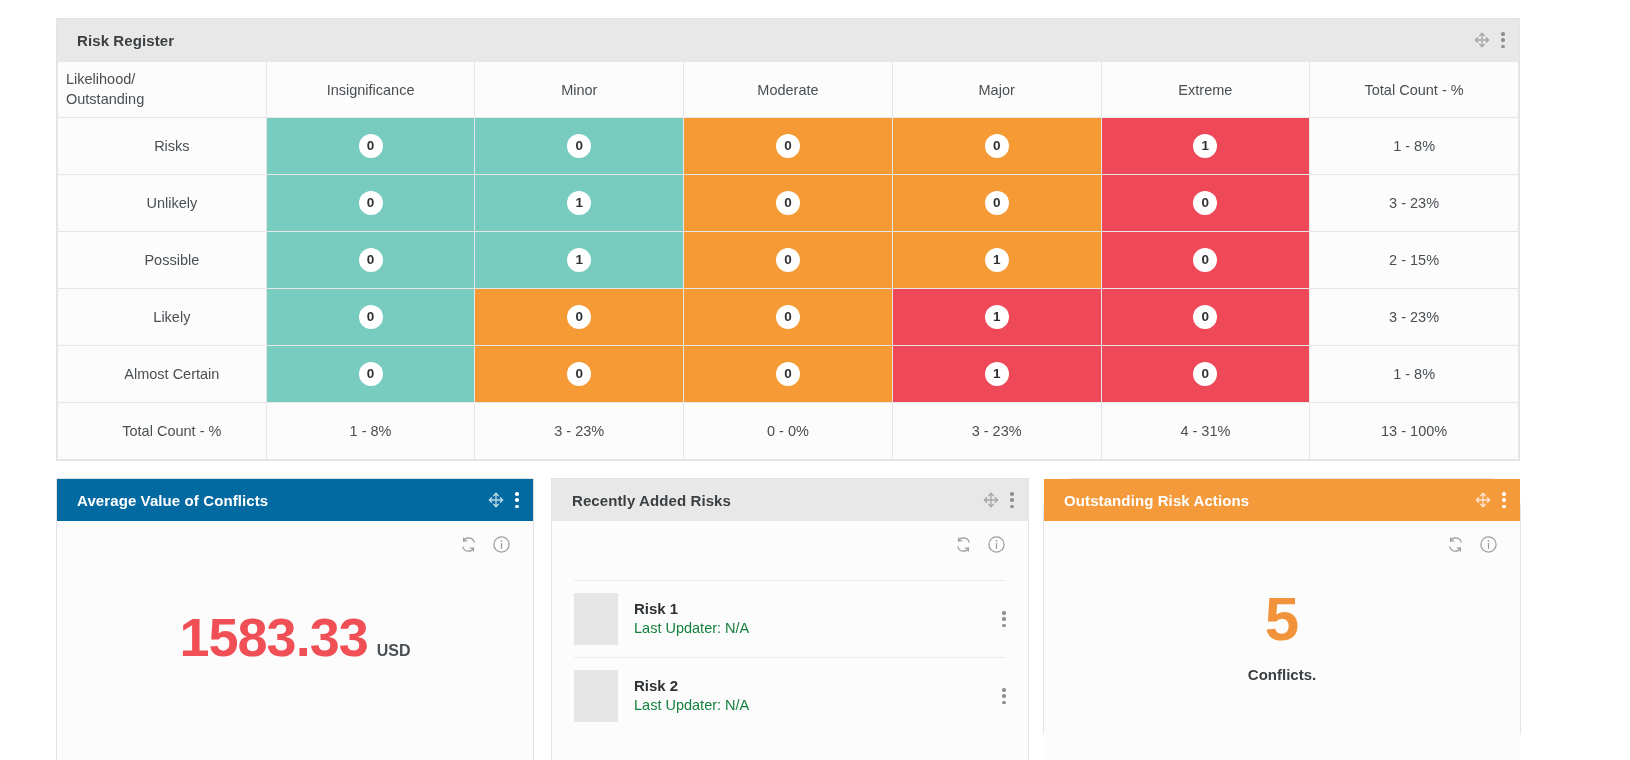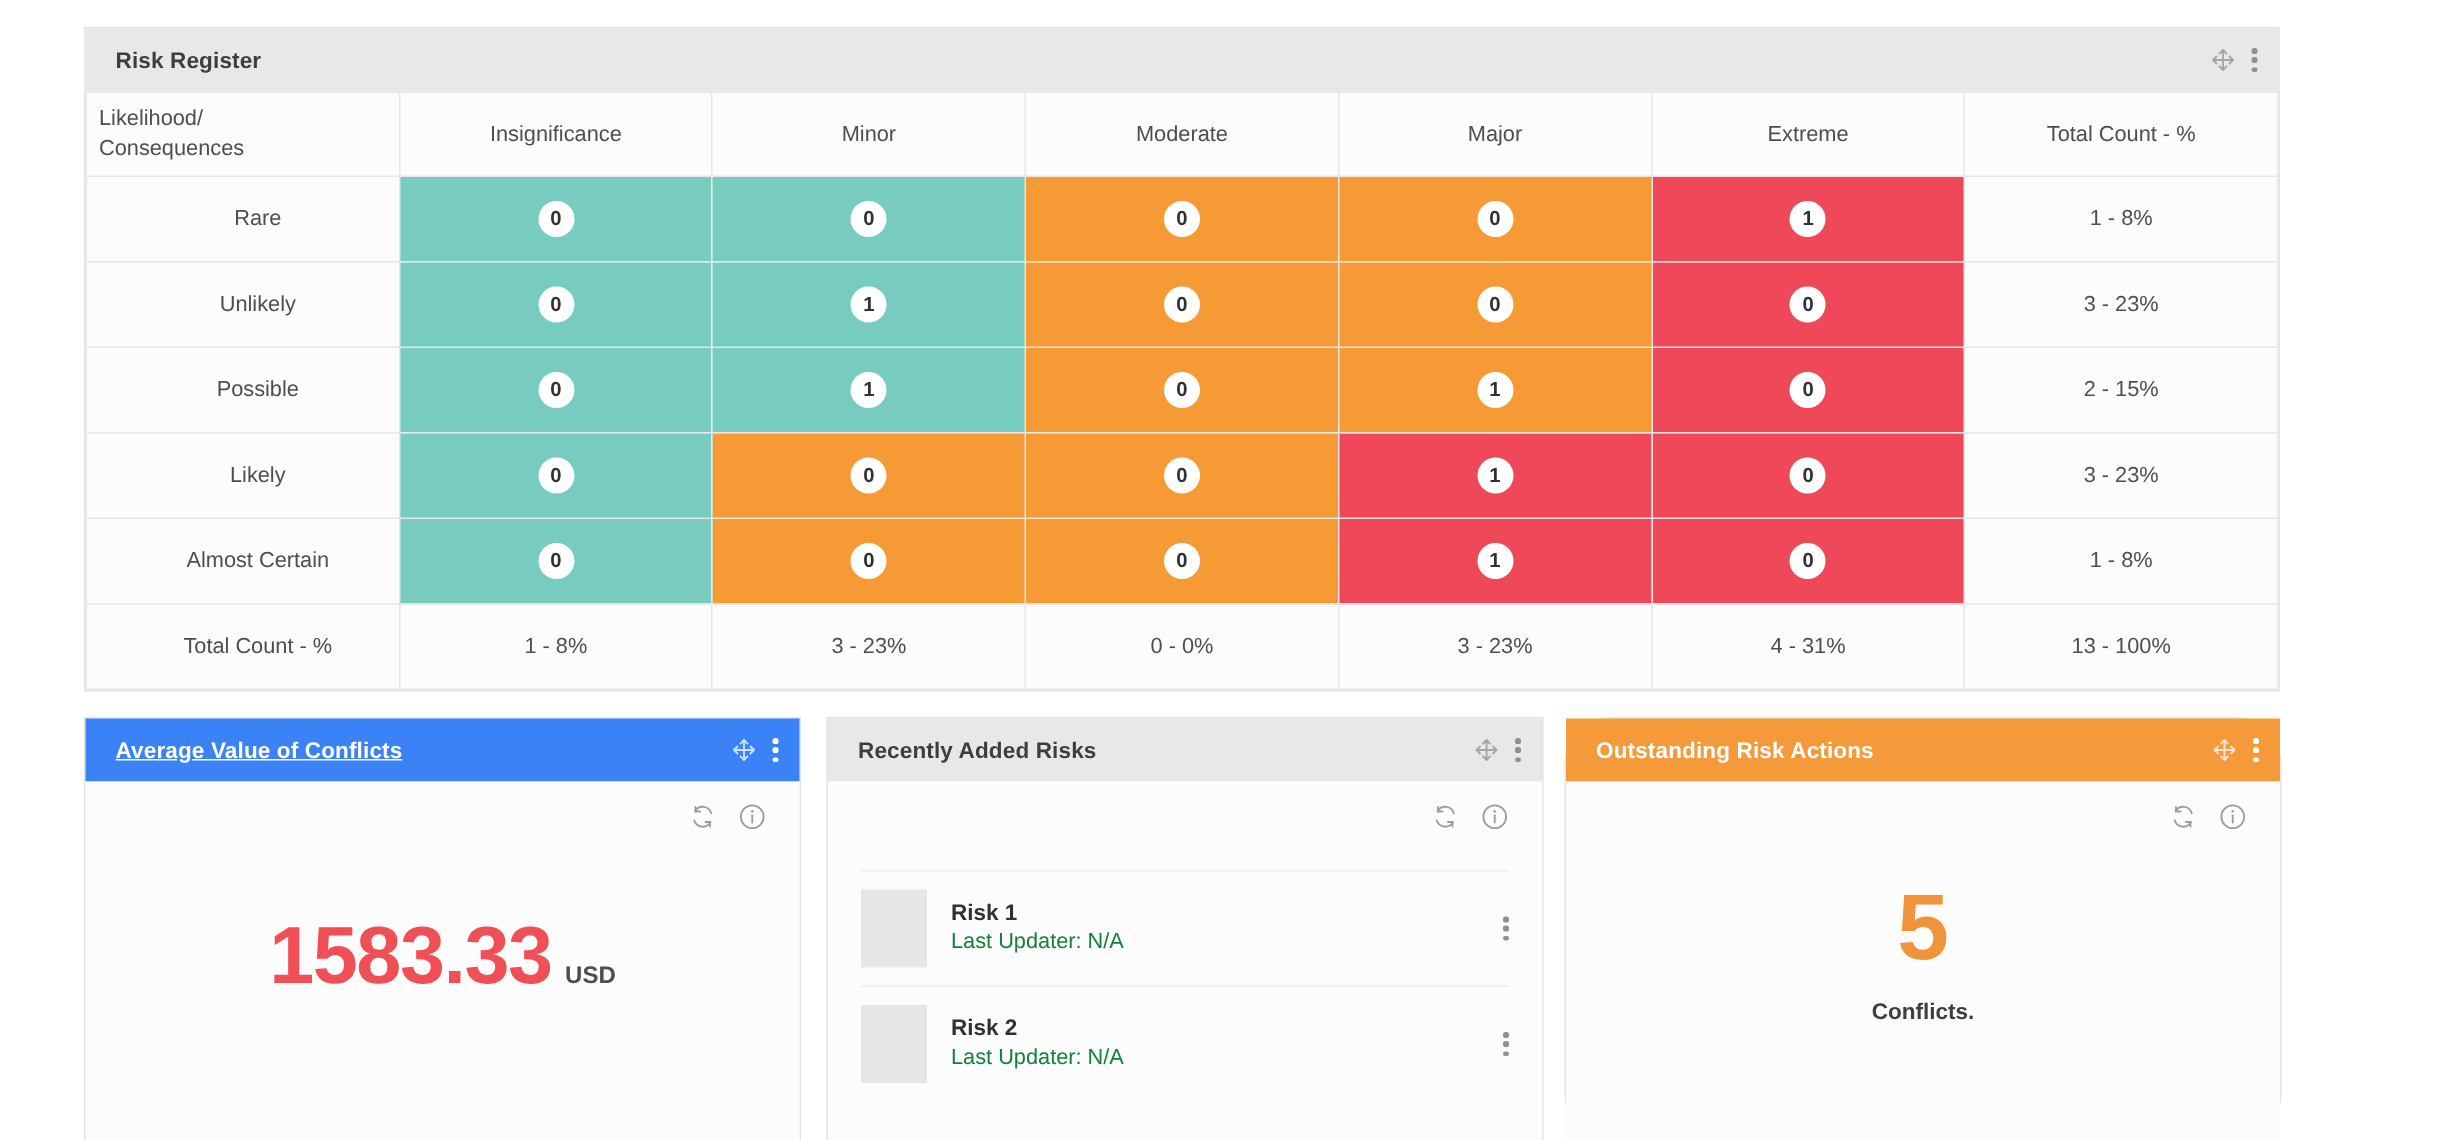--- a/index.html
+++ b/index.html
@@ -13,21 +13,21 @@
 
   
   .widget { background:#fff; border:1px solid #e3e3e3; }
   .widget-head {
     height: 42px; display:flex; align-items:center;
     padding: 0 14px 0 20px;
     background:#e8e8e8; color:#3b3f42;
     font-size: 15px; font-weight: bold;
     letter-spacing:.1px;
   }
-  .widget-head.red    { background:#3b82f6; color:#fff;text-decoration:underline; }
+  .widget-head.red    { background:#0369a1; color:#fff; }
   .widget-head.orange { background:#f59a3b; color:#fff; }
   .widget-head .title { flex:1; white-space:nowrap; overflow:hidden; }
   .head-tools { display:flex; align-items:center; gap:11px; }
 
   
   .ico-move { width:16px; height:16px; display:block; opacity:.75; }
   .ico-kebab { width:4px; height:16px; display:flex; flex-direction:column;
                justify-content:space-between; align-items:center; }
   .ico-kebab i { width:3.5px; height:3.5px; border-radius:50%; background:currentColor; display:block; }
   .widget-head:not(.red):not(.orange) .ico-kebab i { background:#8d9093; }
@@ -120,33 +120,33 @@
             <i></i>
         </span>
       </span>
     </div>
 
     <table class="matrix">
       <thead>
         <tr>
           <th class="rowhead">
             <span>Likelihood/</span><br>
-            <span>Consequences</span>
+            <span>Outstanding</span>
           </th>
           <th>Insignificance</th>
           <th>Minor</th>
           <th>Moderate</th>
           <th>Major</th>
           <th>Extreme</th>
           <th>Total Count - %</th>
         </tr>
       </thead>
       <tbody>
           <tr>
-            <td class="rowlabel">Rare</td>
+            <td class="rowlabel">Risks</td>
             <td class="cell green"><span class="bubble">0</span></td>
             <td class="cell green"><span class="bubble">0</span></td>
             <td class="cell orange"><span class="bubble">0</span></td>
             <td class="cell orange"><span class="bubble">0</span></td>
             <td class="cell red"><span class="bubble">1</span></td>
             <td class="total">1 - 8%</td>
           </tr>
           <tr>
             <td class="rowlabel">Unlikely</td>
             <td class="cell green"><span class="bubble">0</span></td>

